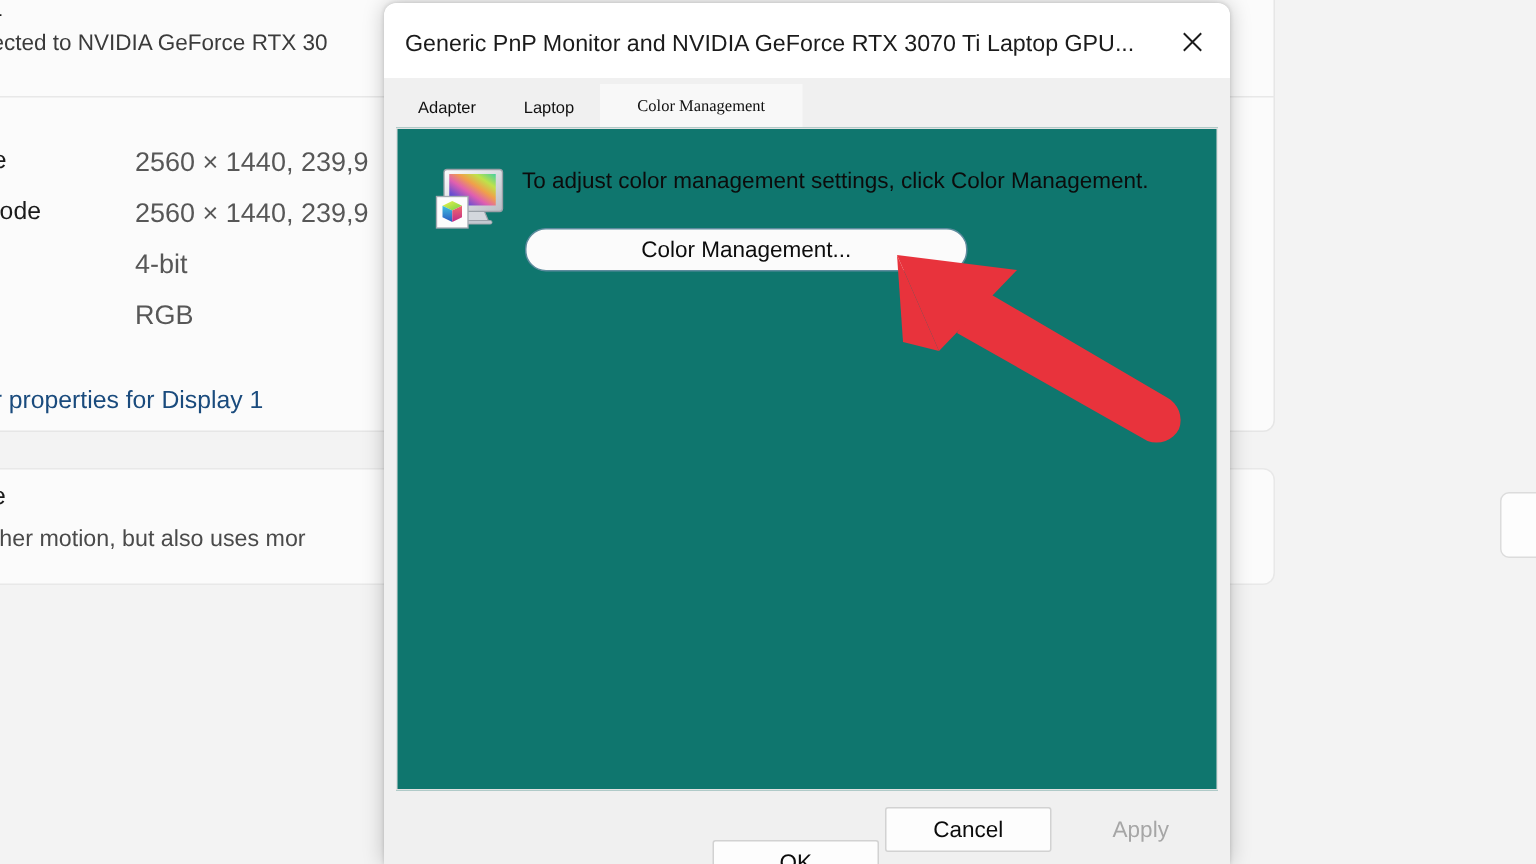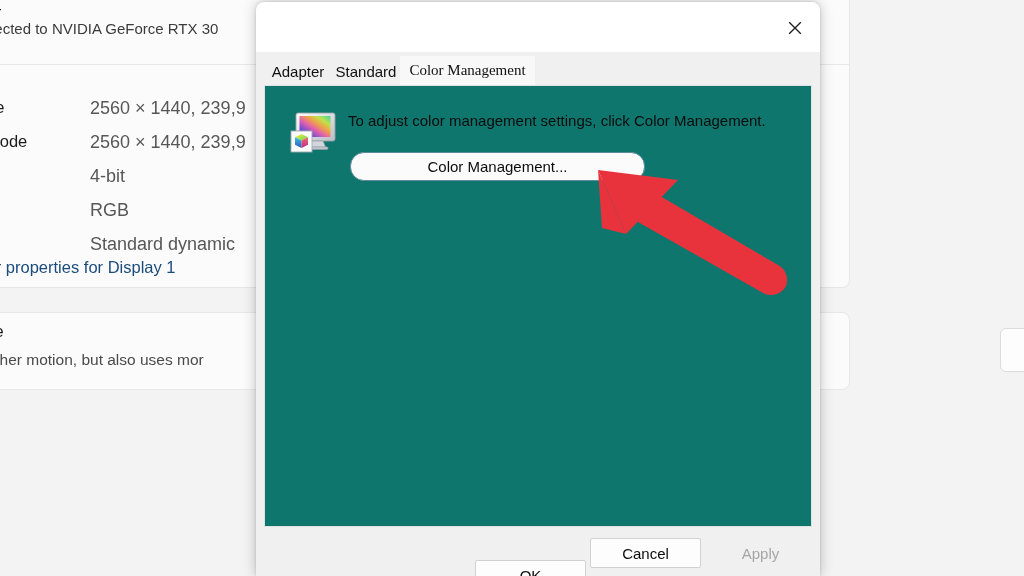--- a/index.html
+++ b/index.html
@@ -170,21 +170,21 @@
     height: 33px;
     background: #f0f0f0;
   }
   .tab {
     position: absolute;
     top: 6px;
     height: 27px;
     display: flex;
     align-items: center;
     justify-content: center;
-    font-size: 15px;
+    font-size: 11px;
     color: #101010;
     box-sizing: border-box;
     white-space: nowrap;
     cursor: default;
   }
   .tab.inactive { background: #f0f0f0; }
   .tab.active {
     background: #f8f8f8;
     top: 4px;
     height: 29px;
@@ -296,45 +296,45 @@
   <div class="info-label" style="left:-14px; top:132px;"> mode</div>
   <div class="info-row" style="left:90px;  top:132px;">2560 × 1440, 239,9</div>
 
   <div class="info-label" style="left:-14px; top:166px;"></div>
   <div class="info-row" style="left:90px;  top:166px;">4-bit</div>
 
   <div class="info-label" style="left:-14px; top:200px;"></div>
   <div class="info-row" style="left:90px;  top:200px;">RGB</div>
 
   <div class="info-label" style="left:-14px; top:234px;"></div>
-  <div class="info-row" style="left:90px;  top:234px;">Standard dynamic</div>
 
   <div id="props-link">ter properties for Display 1</div>
 
   <div id="refresh-title">te</div>
 
   <div id="refresh-desc">oother motion, but also uses mor</div>
 
   <div id="right-stub"></div>
 </div>
 
 <div id="dialog">
 
   <div id="dialog-titlebar">
+    <div id="dialog-title">Generic PnP Monitor and NVIDIA GeForce RTX 3070 Ti Laptop GPU...</div>
 
     <div id="close-button">
       <svg width="16" height="16" viewBox="0 0 16 16" aria-hidden="true">
         <path d="M2.2 2.2 L13.8 13.8 M13.8 2.2 L2.2 13.8" stroke="#1b1b1b" stroke-width="1.3" fill="none"></path>
       </svg>
     </div>
   </div>
 
   <div id="tabstrip">
     <div class="tab inactive" id="tab-adapter">Adapter</div>
-    <div class="tab inactive" id="tab-monitor">Standard</div>
+    <div class="tab inactive" id="tab-monitor">Laptop</div>
     <div class="tab active" id="tab-color">Color Management</div>
   </div>
 
   <div id="content-panel">
 
     <div id="cm-icon">
       <svg width="48" height="48" viewBox="0 0 48 48" aria-hidden="true">
         <defs>
           <linearGradient id="scr" x1="0" y1="1" x2="1" y2="0">
             <stop offset="0%" stop-color="#1f3fbe"></stop>

